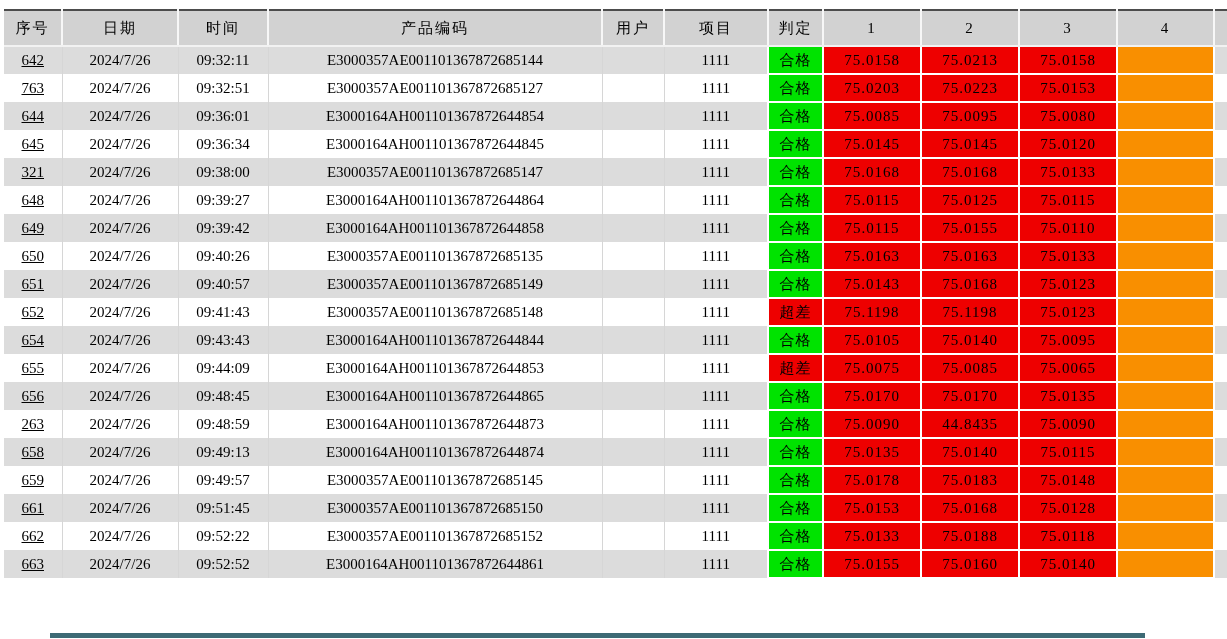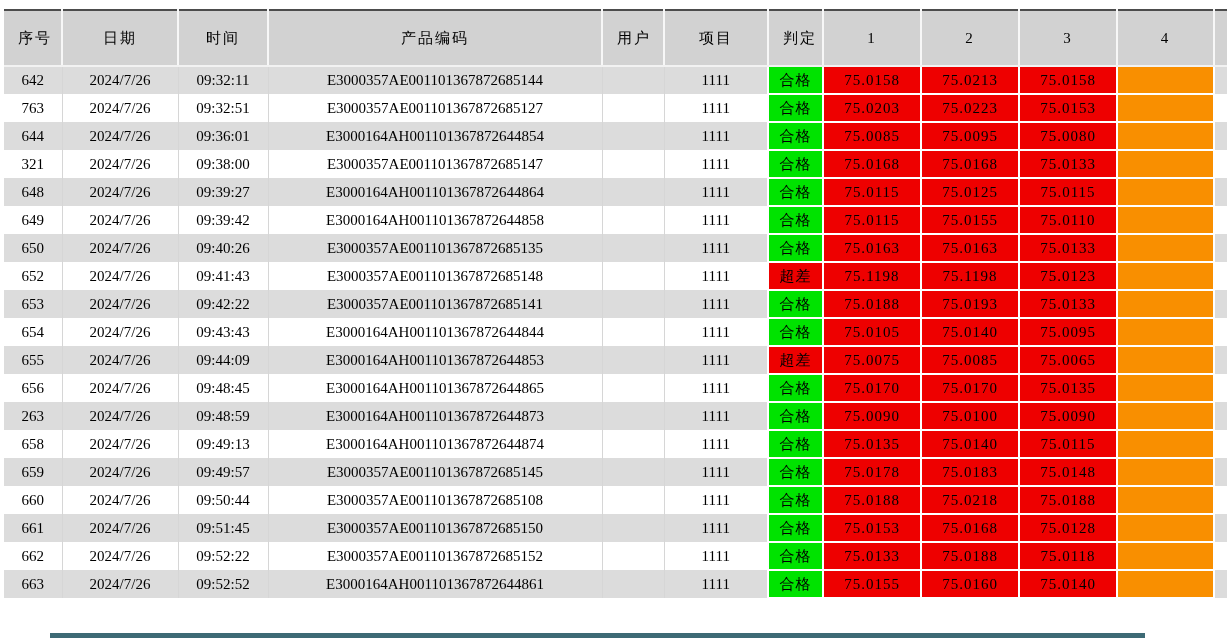--- a/index.html
+++ b/index.html
@@ -29,33 +29,33 @@
   col.c-v1,col.c-v2,col.c-v3{width:98px;}
   col.c-v4{width:97px;}
   col.c-extra{width:13px;}
   thead th{
     height:26px;
     background:var(--header-bg,#d2d2d2);
     font-weight:normal;
     letter-spacing:2px;
     border-left:2px solid #f7f7f7;
     border-bottom:2px solid #f2f2f2;
-    padding:14px;text-align:center;
+    padding:4px;text-align:center;
     white-space:nowrap;overflow:hidden;
   }
   thead th:first-child{border-left:none;}
   tbody td{
     height:26px;
     padding:0;text-align:center;
     white-space:nowrap;overflow:hidden;
   }
   tbody tr:nth-child(odd){background:var(--zebra-bg,#dcdcdc);}
   tbody tr:nth-child(even){background:#ffffff;}
   td.plain{border-left:1px solid #d6d6d6;}
-  tbody tr td.plain:first-child{border-left:none;}
+  tbody tr td.plain:first-child{border-left:none;text-decoration:underline;}
   td.colored{border:2px solid #ffffff;letter-spacing:1px;}
   td.judge.pass{background:var(--pass-bg,#00e300);}
   td.judge.fail{background:var(--fail-bg,#ee0000);margin-left:43px;}
   td.val{background:var(--value-bg,#ee0000);}
   td.v4{background:var(--empty-bg,#f98f00);}
   td.c-extra{border-left:2px solid #ffffff;}
   .bottom-bar{
     position:absolute;
     left:50px;top:633px;
     width:1095px;height:5px;
@@ -136,20 +136,34 @@
       <td class="plain"></td>
       <td class="plain">1111</td>
       <td class="colored judge pass">合格</td>
       <td class="colored val">75.0085</td>
       <td class="colored val">75.0095</td>
       <td class="colored val">75.0080</td>
       <td class="colored v4"></td>
       <td class="plain c-extra"></td>
     </tr>
 
+    <tr>
+      <td class="plain">645</td>
+      <td class="plain">2024/7/26</td>
+      <td class="plain">09:36:34</td>
+      <td class="plain">E3000164AH001101367872644845</td>
+      <td class="plain"></td>
+      <td class="plain">1111</td>
+      <td class="colored judge pass">合格</td>
+      <td class="colored val">75.0145</td>
+      <td class="colored val">75.0145</td>
+      <td class="colored val">75.0120</td>
+      <td class="colored v4"></td>
+      <td class="plain c-extra"></td>
+    </tr>
 
     <tr>
       <td class="plain">321</td>
       <td class="plain">2024/7/26</td>
       <td class="plain">09:38:00</td>
       <td class="plain">E3000357AE001101367872685147</td>
       <td class="plain"></td>
       <td class="plain">1111</td>
       <td class="colored judge pass">合格</td>
       <td class="colored val">75.0168</td>
@@ -198,50 +212,50 @@
       <td class="plain"></td>
       <td class="plain">1111</td>
       <td class="colored judge pass">合格</td>
       <td class="colored val">75.0163</td>
       <td class="colored val">75.0163</td>
       <td class="colored val">75.0133</td>
       <td class="colored v4"></td>
       <td class="plain c-extra"></td>
     </tr>
 
+    <tr>
+      <td class="plain">651</td>
+      <td class="plain">2024/7/26</td>
+      <td class="plain">09:40:57</td>
+      <td class="plain">E3000357AE001101367872685149</td>
+      <td class="plain"></td>
+      <td class="plain">1111</td>
+      <td class="colored judge pass">合格</td>
+      <td class="colored val">75.0143</td>
+      <td class="colored val">75.0168</td>
+      <td class="colored val">75.0123</td>
+      <td class="colored v4"></td>
+      <td class="plain c-extra"></td>
+    </tr>
 
     <tr>
       <td class="plain">652</td>
       <td class="plain">2024/7/26</td>
       <td class="plain">09:41:43</td>
       <td class="plain">E3000357AE001101367872685148</td>
       <td class="plain"></td>
       <td class="plain">1111</td>
       <td class="colored judge fail">超差</td>
       <td class="colored val">75.1198</td>
       <td class="colored val">75.1198</td>
       <td class="colored val">75.0123</td>
       <td class="colored v4"></td>
       <td class="plain c-extra"></td>
     </tr>
 
-    <tr>
-      <td class="plain">653</td>
-      <td class="plain">2024/7/26</td>
-      <td class="plain">09:42:22</td>
-      <td class="plain">E3000357AE001101367872685141</td>
-      <td class="plain"></td>
-      <td class="plain">1111</td>
-      <td class="colored judge pass">合格</td>
-      <td class="colored val">75.0188</td>
-      <td class="colored val">75.0193</td>
-      <td class="colored val">75.0133</td>
-      <td class="colored v4"></td>
-      <td class="plain c-extra"></td>
-    </tr>
 
     <tr>
       <td class="plain">654</td>
       <td class="plain">2024/7/26</td>
       <td class="plain">09:43:43</td>
       <td class="plain">E3000164AH001101367872644844</td>
       <td class="plain"></td>
       <td class="plain">1111</td>
       <td class="colored judge pass">合格</td>
       <td class="colored val">75.0105</td>
@@ -283,21 +297,21 @@
 
     <tr>
       <td class="plain">263</td>
       <td class="plain">2024/7/26</td>
       <td class="plain">09:48:59</td>
       <td class="plain">E3000164AH001101367872644873</td>
       <td class="plain"></td>
       <td class="plain">1111</td>
       <td class="colored judge pass">合格</td>
       <td class="colored val">75.0090</td>
-      <td class="colored val">75.0100</td>
+      <td class="colored val">44.8435</td>
       <td class="colored val">75.0090</td>
       <td class="colored v4"></td>
       <td class="plain c-extra"></td>
     </tr>
 
     <tr>
       <td class="plain">658</td>
       <td class="plain">2024/7/26</td>
       <td class="plain">09:49:13</td>
       <td class="plain">E3000164AH001101367872644874</td>
@@ -319,34 +333,20 @@
       <td class="plain"></td>
       <td class="plain">1111</td>
       <td class="colored judge pass">合格</td>
       <td class="colored val">75.0178</td>
       <td class="colored val">75.0183</td>
       <td class="colored val">75.0148</td>
       <td class="colored v4"></td>
       <td class="plain c-extra"></td>
     </tr>
 
-    <tr>
-      <td class="plain">660</td>
-      <td class="plain">2024/7/26</td>
-      <td class="plain">09:50:44</td>
-      <td class="plain">E3000357AE001101367872685108</td>
-      <td class="plain"></td>
-      <td class="plain">1111</td>
-      <td class="colored judge pass">合格</td>
-      <td class="colored val">75.0188</td>
-      <td class="colored val">75.0218</td>
-      <td class="colored val">75.0188</td>
-      <td class="colored v4"></td>
-      <td class="plain c-extra"></td>
-    </tr>
 
     <tr>
       <td class="plain">661</td>
       <td class="plain">2024/7/26</td>
       <td class="plain">09:51:45</td>
       <td class="plain">E3000357AE001101367872685150</td>
       <td class="plain"></td>
       <td class="plain">1111</td>
       <td class="colored judge pass">合格</td>
       <td class="colored val">75.0153</td>

